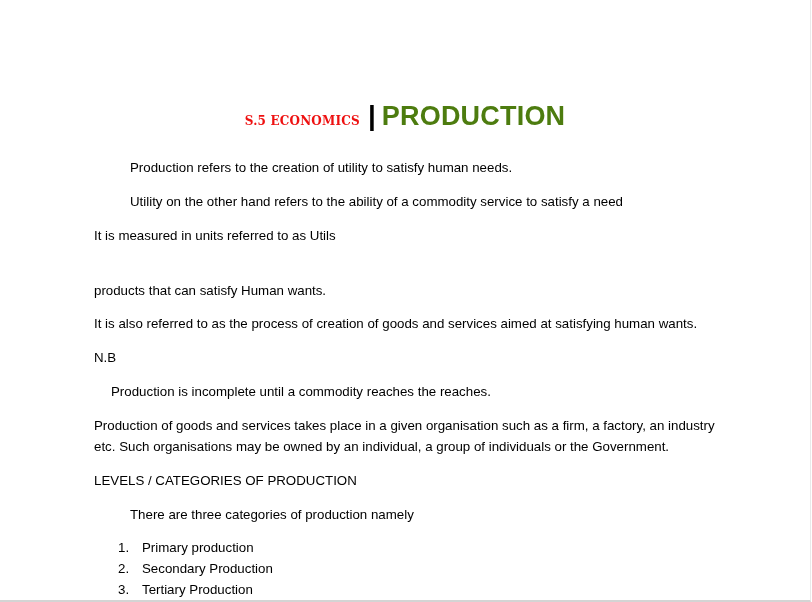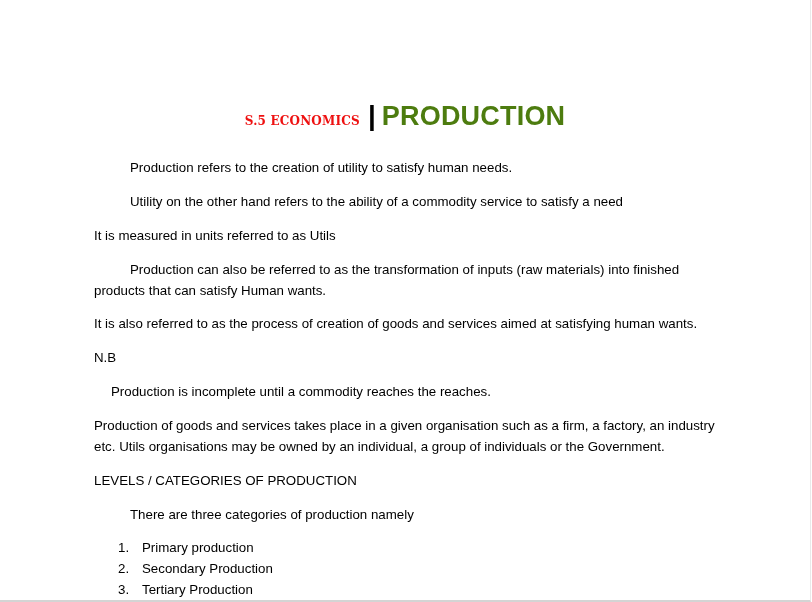--- a/index.html
+++ b/index.html
@@ -86,30 +86,29 @@
 <div class="page">
 
   <div class="title-row">
     <span class="title-red">S.5 ECONOMICS</span><span class="title-sep">|</span><span class="title-black">PRODUCTION</span>
   </div>
 
   <div class="p indent" style="top:157px;">Production refers to the creation of utility to satisfy human needs.</div>
   <div class="p indent" style="top:191px;">Utility on the other hand refers to the ability of a commodity service to satisfy a need</div>
   <div class="p" style="top:225px;">It is measured in units referred to as Utils</div>
 
-  <div class="p indent" style="top:259px;">Production can also be referred to as the transformation of inputs (raw materials) into finished</div>
   <div class="p" style="top:280px;">products that can satisfy Human wants.</div>
 
   <div class="p" style="top:313px;">It is also referred to as the process of creation of goods and services aimed at satisfying human wants.</div>
 
   <div class="p" style="top:347px;">N.B</div>
   <div class="p indent-small" style="top:381px;">Production is incomplete until a commodity reaches the reaches.</div>
 
   <div class="p" style="top:415px;">Production of goods and services takes place in a given organisation such as a firm, a factory, an industry</div>
-  <div class="p" style="top:436px;">etc. Utils organisations may be owned by an individual, a group of individuals or the Government.</div>
+  <div class="p" style="top:436px;">etc. Such organisations may be owned by an individual, a group of individuals or the Government.</div>
 
   <div class="p" style="top:470px;">LEVELS / CATEGORIES OF PRODUCTION</div>
   <div class="p indent" style="top:504px;">There are three categories of production namely</div>
 
   <div>
     <div>
       <span class="list-num" style="top:537px;">1.</span>
       <span class="list-text" style="top:537px;">Primary production</span>
     </div>
     <div>

